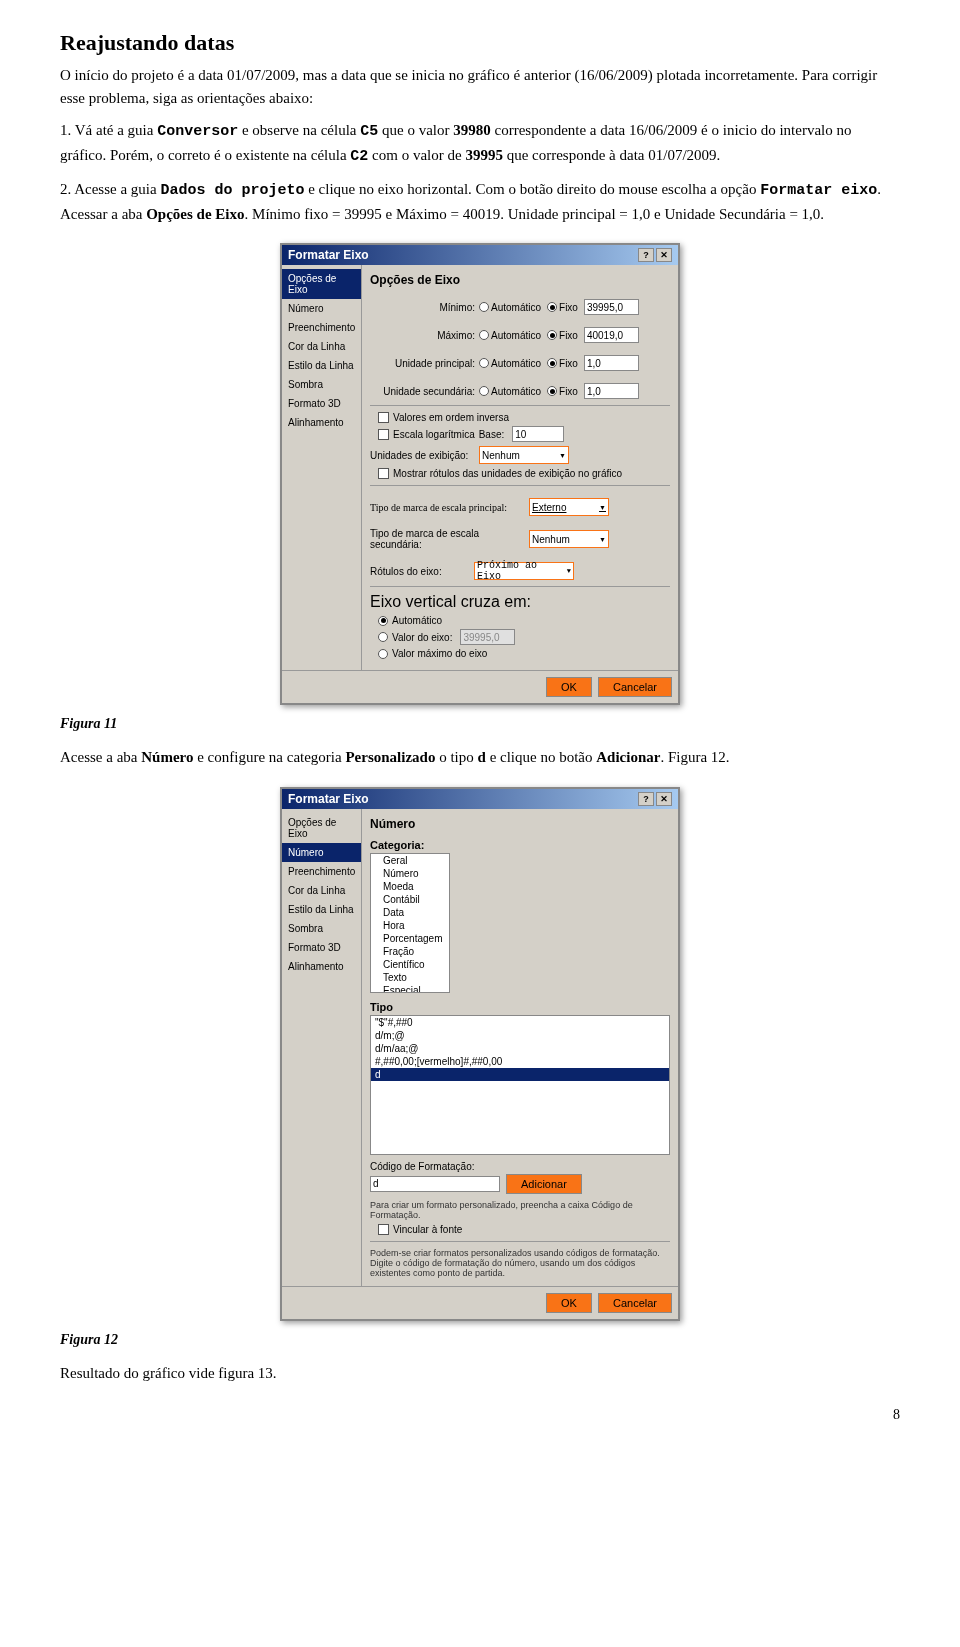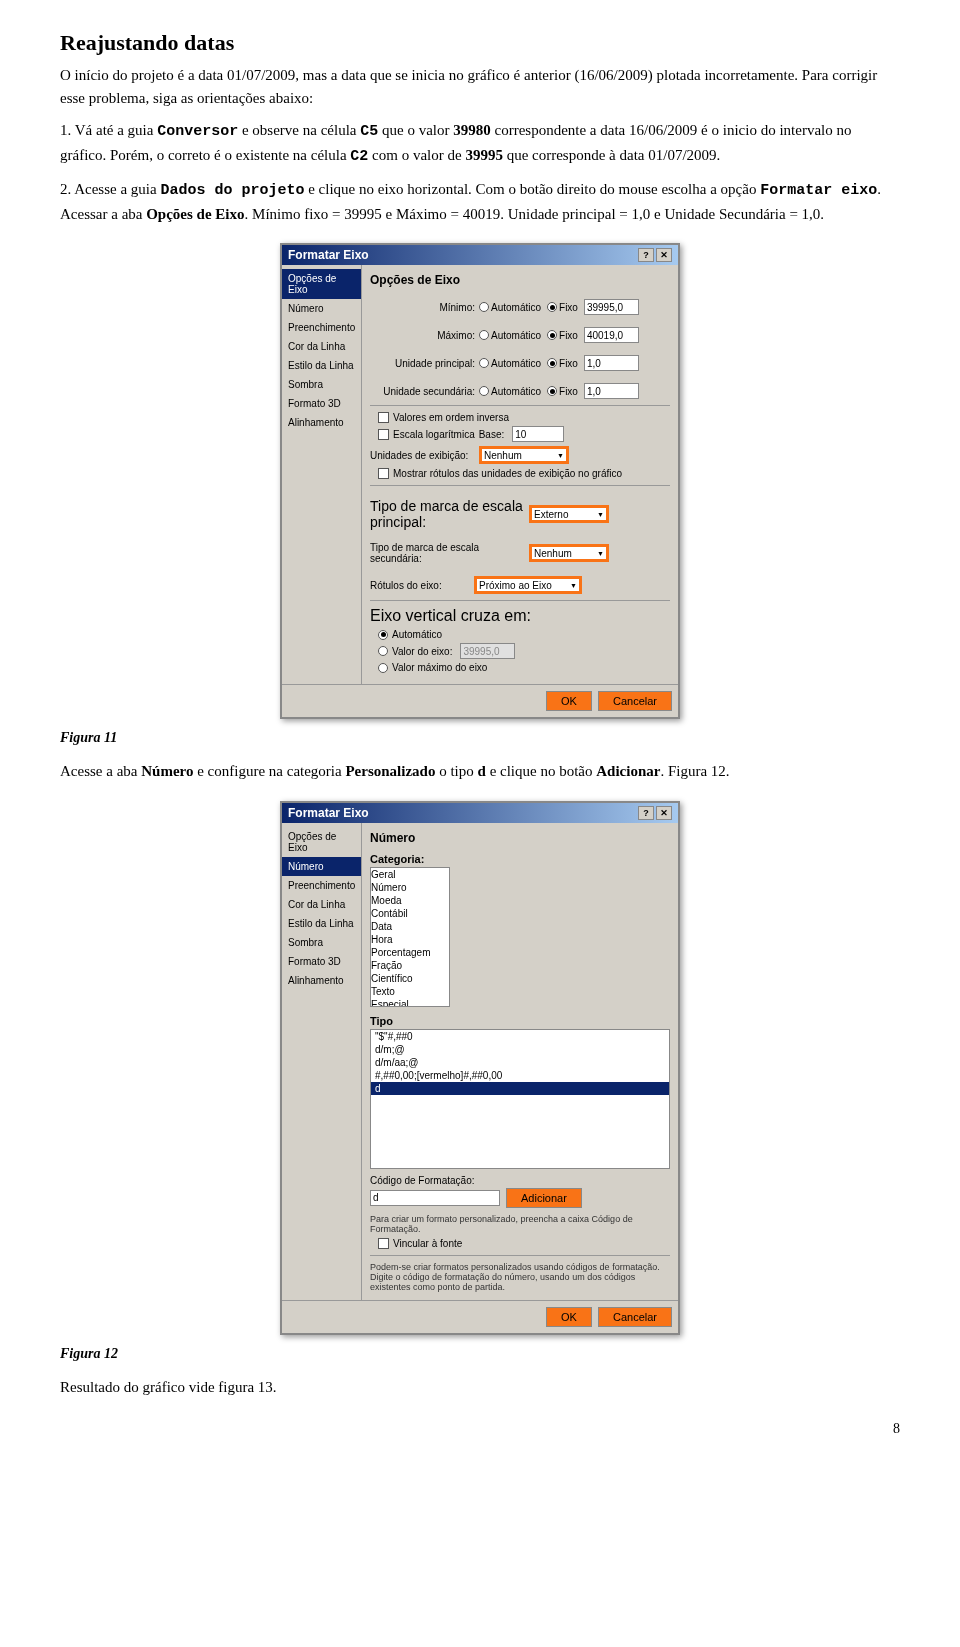--- a/index.html
+++ b/index.html
@@ -161,21 +161,21 @@
       height: 11px;
       border: 1px solid #555;
       background: #fff;
       display: inline-flex;
       align-items: center;
       justify-content: center;
       font-size: 8px;
     }
     .select-dropdown {
       height: 18px;
-      border: 3px solid #f97316;
+      border: 1px solid #f97316;
       background: #fff;
       font-size: 10px;
       display: flex;
       align-items: center;
       padding: 0 2px;
       position: relative;
     }
     .select-dropdown::after {
       content: '▼';
       font-size: 7px;
@@ -206,21 +206,21 @@
     
     .category-list {
       border: 1px solid #888;
       background: #fff;
       height: 140px;
       overflow-y: auto;
       font-size: 10px;
       width: 80px;
     }
     .category-item {
-      padding: 1px 0;
+      padding: 1px 12px;
       cursor: pointer;
     }
     .type-list {
       border: 1px solid #888;
       background: #fff;
       height: 140px;
       overflow-y: auto;
       font-size: 10px;
       flex: 1;
     }
@@ -371,36 +371,36 @@
           </div>
         </div>
         <div class="checkbox-row">
           <div class="checkbox-box"></div>
           <span>Mostrar rótulos das unidades de exibição no gráfico</span>
         </div>
 
         <hr class="separator-line">
 
         <div class="form-row">
-          <div style="font-size:14px; width:155px;">Tipo de marca de escala principal:</div>
-          <div class="select-dropdown" style="width:80px;">
+          <div style="font-size:10px; width:155px;font-family:Liberation Serif, serif;">Tipo de marca de escala principal:</div>
+          <div class="select-dropdown" style="width:80px;text-decoration:underline;">
             <span>Externo</span>
           </div>
         </div>
 
         <div class="form-row">
           <div style="font-size:10px; width:155px;">Tipo de marca de escala secundária:</div>
           <div class="select-dropdown" style="width:80px;">
             <span>Nenhum</span>
           </div>
         </div>
 
         <div class="form-row">
           <div style="font-size:10px; width:100px;">Rótulos do eixo:</div>
-          <div class="select-dropdown" style="width:108px;">
+          <div class="select-dropdown" style="width:100px;font-family:Liberation Mono, monospace;">
             <span>Próximo ao Eixo</span>
           </div>
         </div>
 
         <hr class="separator-line">
 
         <div style="font-size:16px; margin-bottom:4px;">Eixo vertical cruza em:</div>
         <div class="checkbox-row">
           <div class="radio-dot selected"></div>
           <span>Automático</span>

